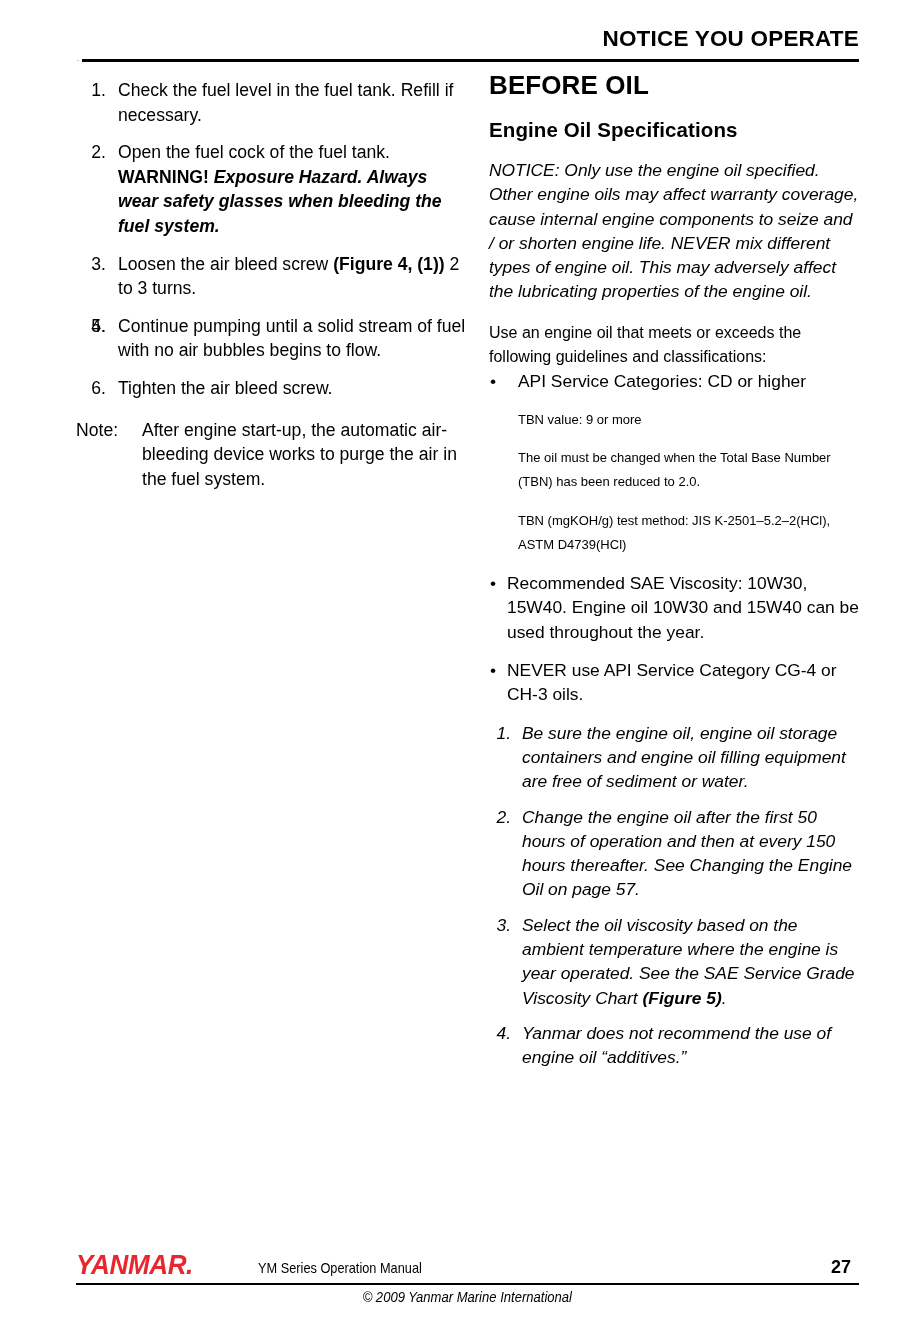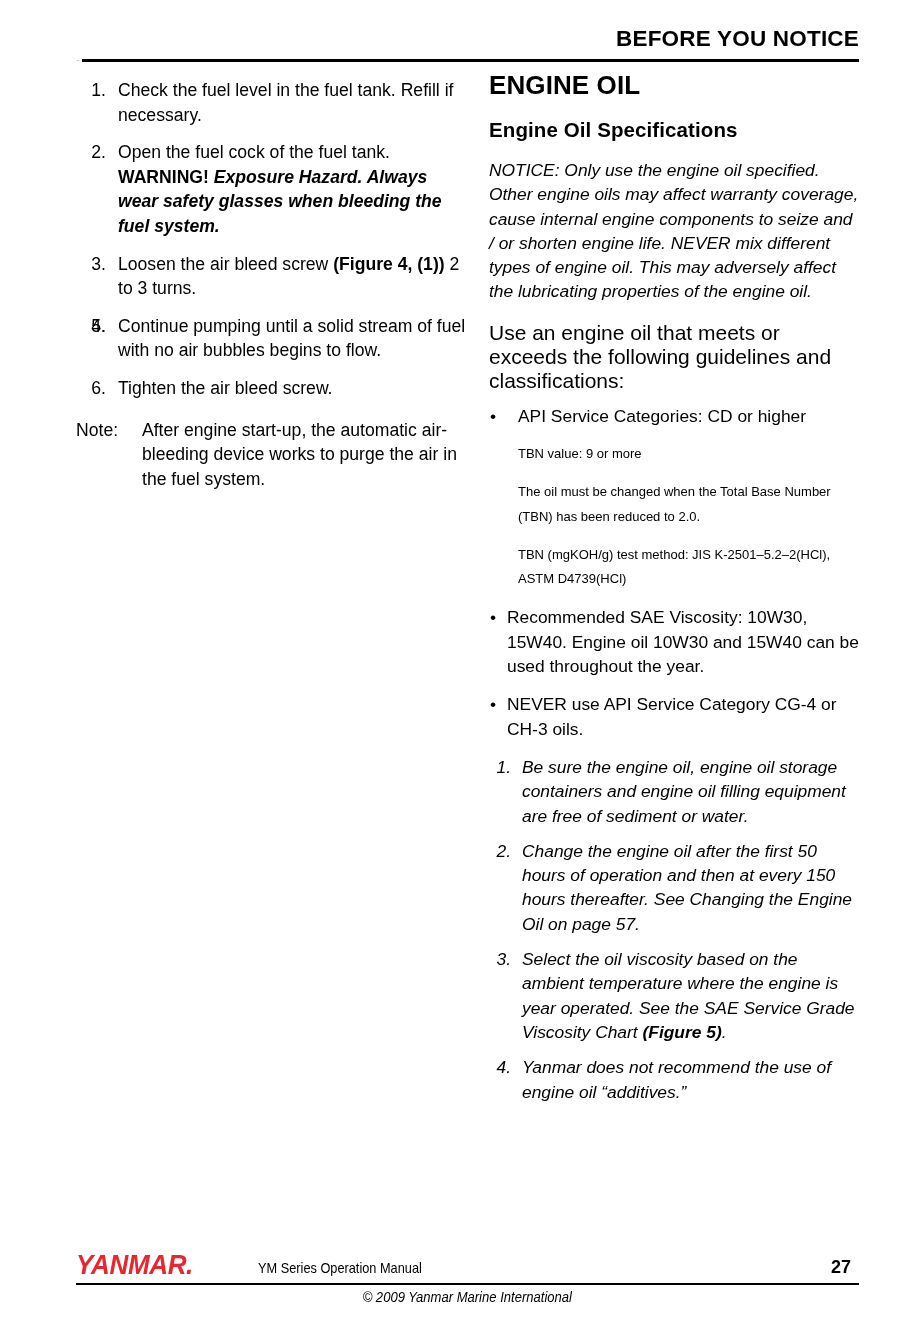--- a/index.html
+++ b/index.html
@@ -135,22 +135,22 @@
     line-height: 25px;
     letter-spacing: 0.1px;
   }
   p.notice-para {
     margin: 0 0 17px 0;
     font-size: 17.4px;
     line-height: 24.3px;
     font-style: italic;
   }
   p.body-para {
-    margin: 0 0 10px 0;
-    font-size: 21px;
+    margin: 0 0 0 0;
+    font-size: 16px;
     line-height: 24.3px;
   }
 
   
   .bullet {
     position: relative;
     font-size: 17.4px;
     line-height: 24.3px;
     margin-bottom: 14px;
   }
@@ -260,21 +260,21 @@
     display: inline-block;
     transform: scaleX(0.9);
   }
 </style>
 </head>
 <body>
 
 <div class="page">
 
   <div class="header">
-    <div class="header-title">BEFORE YOU NOTICE</div>
+    <div class="header-title">NOTICE YOU OPERATE</div>
     <div class="header-mark">⋅⋅</div>
     <div class="header-rule"></div>
   </div>
 
   <div class="col-left">
     <ol class="numlist">
 
       <li>
         <span class="num">1.</span>
         <span>Check the fuel level in the fuel tank. Refill if necessary.</span>
@@ -307,21 +307,21 @@
     </ol>
 
     <div class="note-block">
       <span class="note-label">Note:</span>
       <span>After engine start-up, the automatic air-bleeding device works to purge the air in the fuel system.</span>
     </div>
   </div>
 
   <div class="col-right">
 
-    <h1 class="section-title">ENGINE OIL</h1>
+    <h1 class="section-title">BEFORE OIL</h1>
     <h2 class="sub-title">Engine Oil Specifications</h2>
 
     <p class="notice-para">NOTICE: Only use the engine oil specified. Other engine oils may affect warranty coverage, cause internal engine components to seize and / or shorten engine life. NEVER mix different types of engine oil. This may adversely affect the lubricating properties of the engine oil.</p>
     <p class="body-para">Use an engine oil that meets or exceeds the following guidelines and classifications:</p>
 
     <div class="bullet wide">
       <span class="dot">•</span>
       <span>API Service Categories: CD or higher</span>
     </div>
     <p class="sub-para">TBN value: 9 or more</p>

